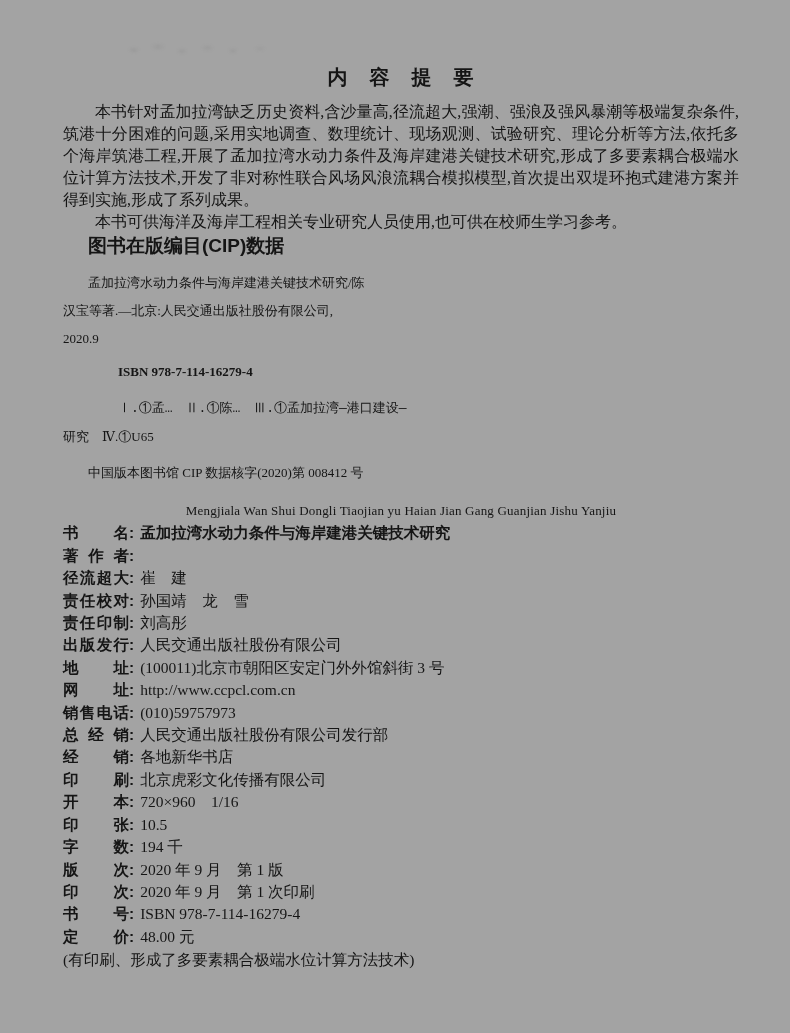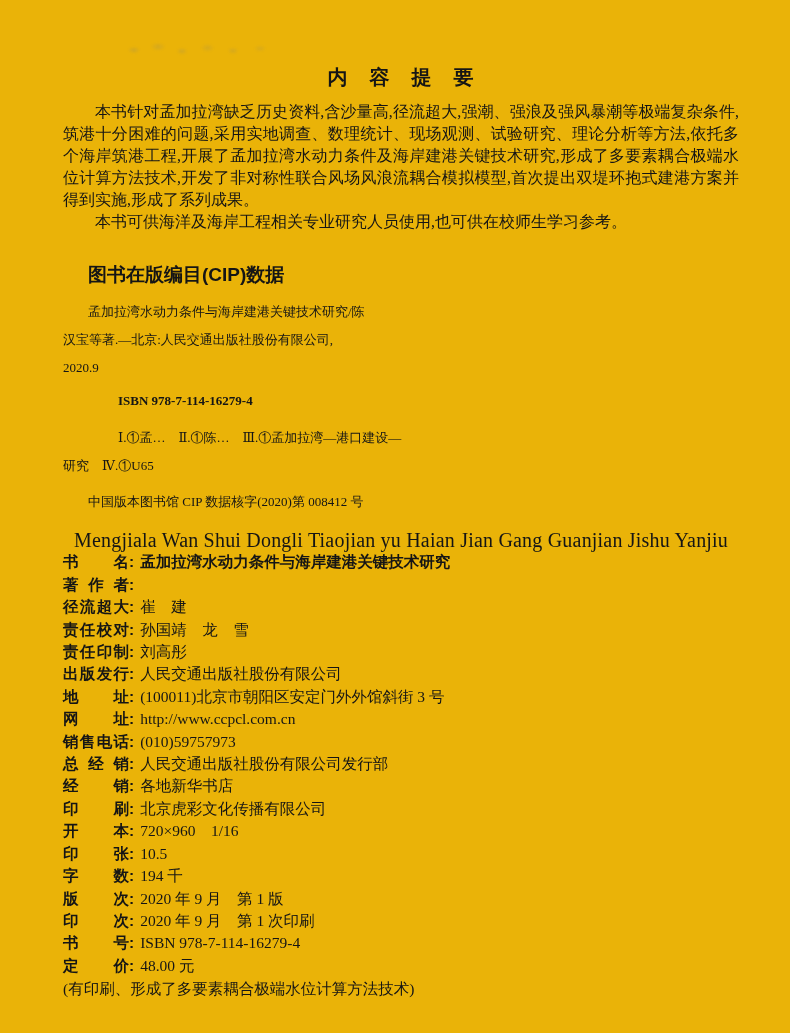--- a/index.html
+++ b/index.html
@@ -1,19 +1,19 @@
 <!DOCTYPE html>
 <html lang="zh"><head>
 <meta charset="utf-8">
 <style>
   html,body { margin:0; padding:0; background:#ffffff; }
   .page {
     position:relative;
     width:790px; height:1033px;
-    background:#eab308;
+    background:#a3a3a3;
     color:#151515;
     font-family:"Liberation Serif","DejaVu Serif",serif;
     box-sizing:border-box;
     padding:64px 51px 0 63px;
     overflow:hidden;
   }
   
   .smudge {
     position:absolute; left:125px; top:38px; width:150px; height:22px;
     filter:blur(1.2px); opacity:.55;
@@ -30,34 +30,34 @@
     text-align:center;
     font-family:"Liberation Sans","DejaVu Sans",sans-serif;
     font-weight:bold;
     font-size:20px; line-height:26px;
     letter-spacing:1px;
   }
   .summary { margin-top:11px; font-size:16px; line-height:22px; }
   .summary p { margin:0; text-indent:2em; text-align:justify; }
 
   .cip-heading {
-    margin-top:29px; padding-left:25px;
+    margin-top:0; padding-left:25px;
     font-family:"Liberation Sans","DejaVu Sans",sans-serif;
     font-weight:bold; font-size:19px; line-height:26px;
   }
   .cip { font-size:13px; }
   .cip-entry { margin-top:10px; line-height:28px; }
   .cip-entry .l0 { padding-left:25px; }
   .cip-isbn { margin-top:5px; padding-left:55px; line-height:28px; font-weight:bold; }
   .cip-class { margin-top:9px; line-height:28px; }
-  .cip-class .l0 { padding-left:55px; }
+  .cip-class .l0 { padding-left:55px;font-family:Liberation Mono, monospace; }
   .cip-record { margin-top:8px; padding-left:25px; line-height:28px; }
 
   .colophon { margin-top:13px; font-size:15.5px; line-height:22.4px; }
-  .pinyin { text-align:center; font-size:20px; letter-spacing:.2px; }
+  .pinyin { text-align:center; font-size:13px; letter-spacing:.2px; }
   .crow { display:flex; align-items:center; }
   .crow .lbl {
     flex:0 0 66px;
     font-family:"Liberation Sans","DejaVu Sans",sans-serif;
     font-weight:bold;
     text-align:justify; text-align-last:justify;
   }
   .crow .colon {
     font-family:"Liberation Sans","DejaVu Sans",sans-serif;
     font-weight:bold; padding-right:2px;

